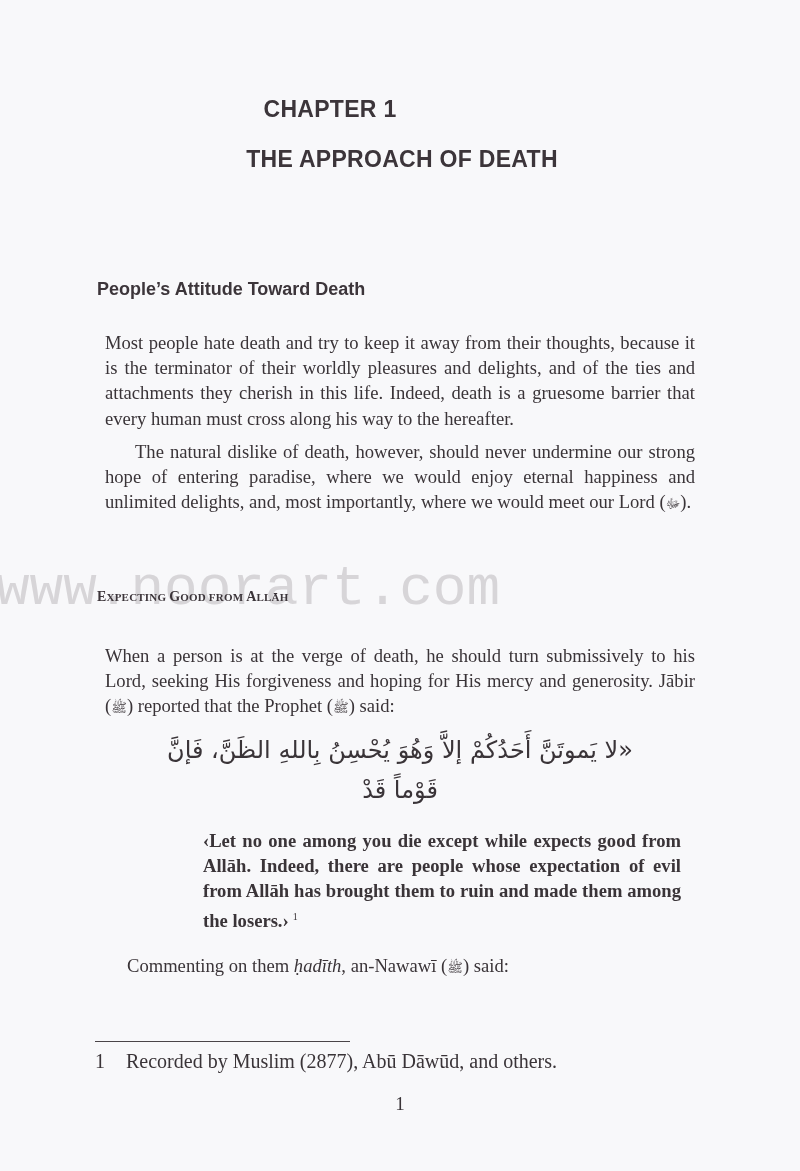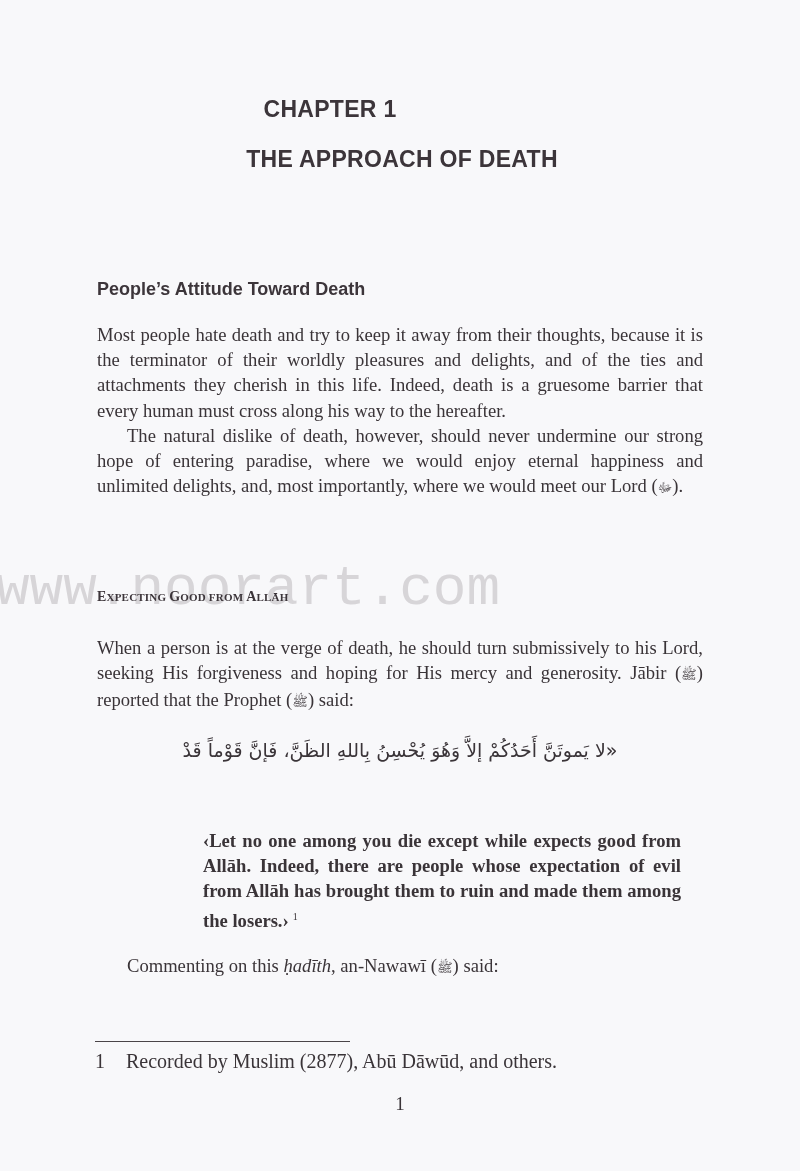--- a/index.html
+++ b/index.html
@@ -54,21 +54,21 @@
     .body-text {
       position: absolute;
       left: 97px;
       width: 606px;
       font-size: 18.6px;
       line-height: 25.2px;
       text-align: justify;
       color: #3a3438;
     }
     .body-text p {
-      margin: 0;
+      margin: 8px;
     }
     .body-text p.indent {
       text-indent: 30px;
     }
     .honorific {
       font-family: "DejaVu Sans", sans-serif;
       font-size: 13px;
     }
     .subheading {
       position: absolute;
@@ -98,21 +98,21 @@
       z-index: 0;
       line-height: 56px;
     }
     .arabic {
       position: absolute;
       left: 160px;
       width: 480px;
       direction: rtl;
       text-align: center;
       font-family: "DejaVu Sans", sans-serif;
-      font-size: 19px;
+      font-size: 24px;
       line-height: 40px;
       color: #3a3438;
     }
     .translation {
       position: absolute;
       top: 828px;
       left: 159px;
       width: 478px;
       font-weight: bold;
       font-size: 18.6px;
@@ -183,19 +183,19 @@
   <div class="subheading"><span class="cap">E</span><span>XPECTING </span><span class="cap">G</span><span>OOD FROM </span><span class="cap">A</span><span>LLĀH</span></div>
 
   <div class="body-text" style="top:635px;">
     <p><span>When a person is at the verge of death, he should turn submissively to his Lord, seeking His forgiveness and hoping for His mercy and generosity. Jābir (</span><span class="honorific">ﷺ</span><span>) reported that the Prophet (</span><span class="honorific">ﷺ</span><span>) said:</span></p>
   </div>
 
   <div class="arabic" style="top:730px;">«لا يَموتَنَّ أَحَدُكُمْ إلاَّ وَهُوَ يُحْسِنُ بِاللهِ الظَنَّ، فَإنَّ قَوْماً قَدْ</div>
 
   <div class="translation"><span>‹Let no one among you die except while expects good from Allāh. Indeed, there are people whose expectation of evil from Allāh has brought them to ruin and made them among the losers.›</span><sup>1</sup></div>
 
-  <div class="comment"><span>Commenting on this </span><i>ḥadīth</i><span>, an-Nawawī (</span><span class="honorific">ﷺ</span><span>) said:</span></div>
+  <div class="comment"><span>Commenting on them </span><i>ḥadīth</i><span>, an-Nawawī (</span><span class="honorific">ﷺ</span><span>) said:</span></div>
 
   <div class="footnote-rule"></div>
   <div class="footnote"><span class="fn-num">1</span><span>Recorded by Muslim (2877), Abū Dāwūd, and others.</span></div>
 
   <div class="page-number">1</div>
 </div>
 
 </body></html>

